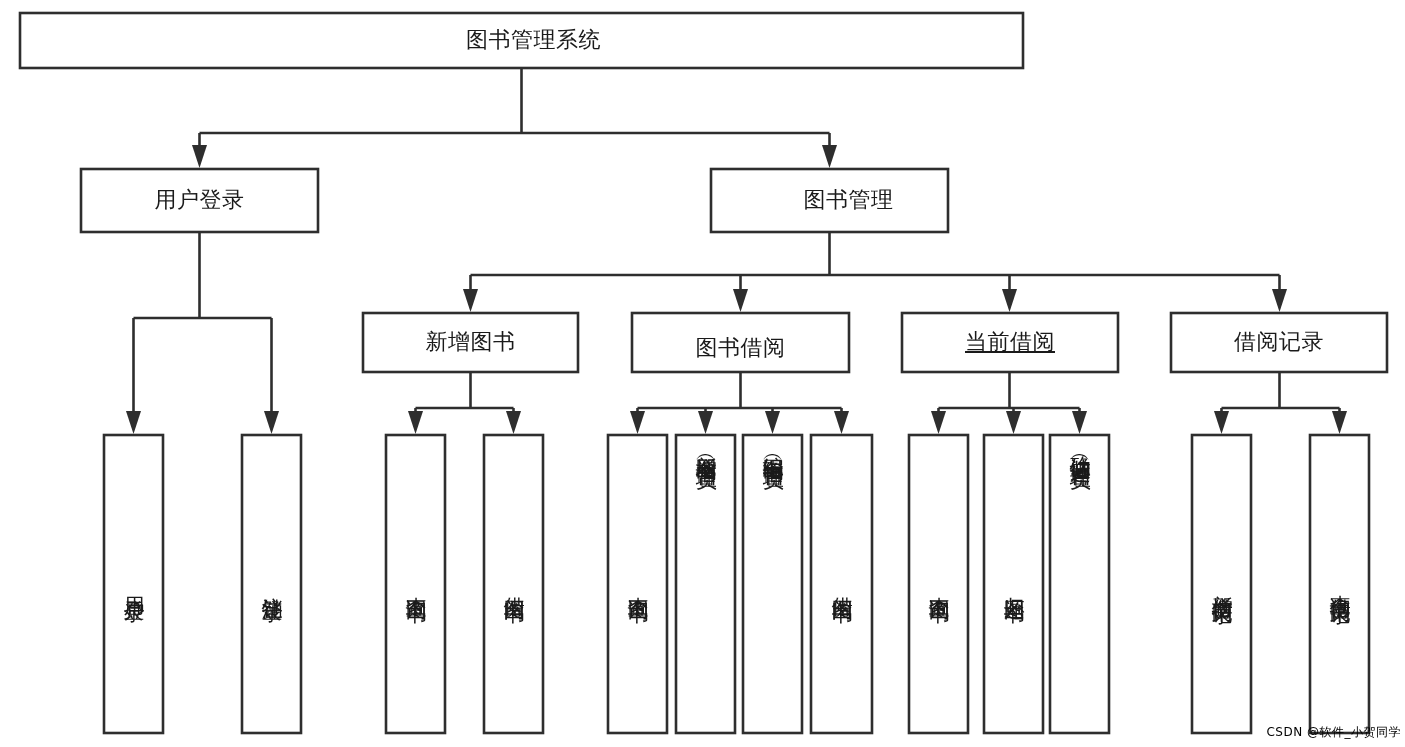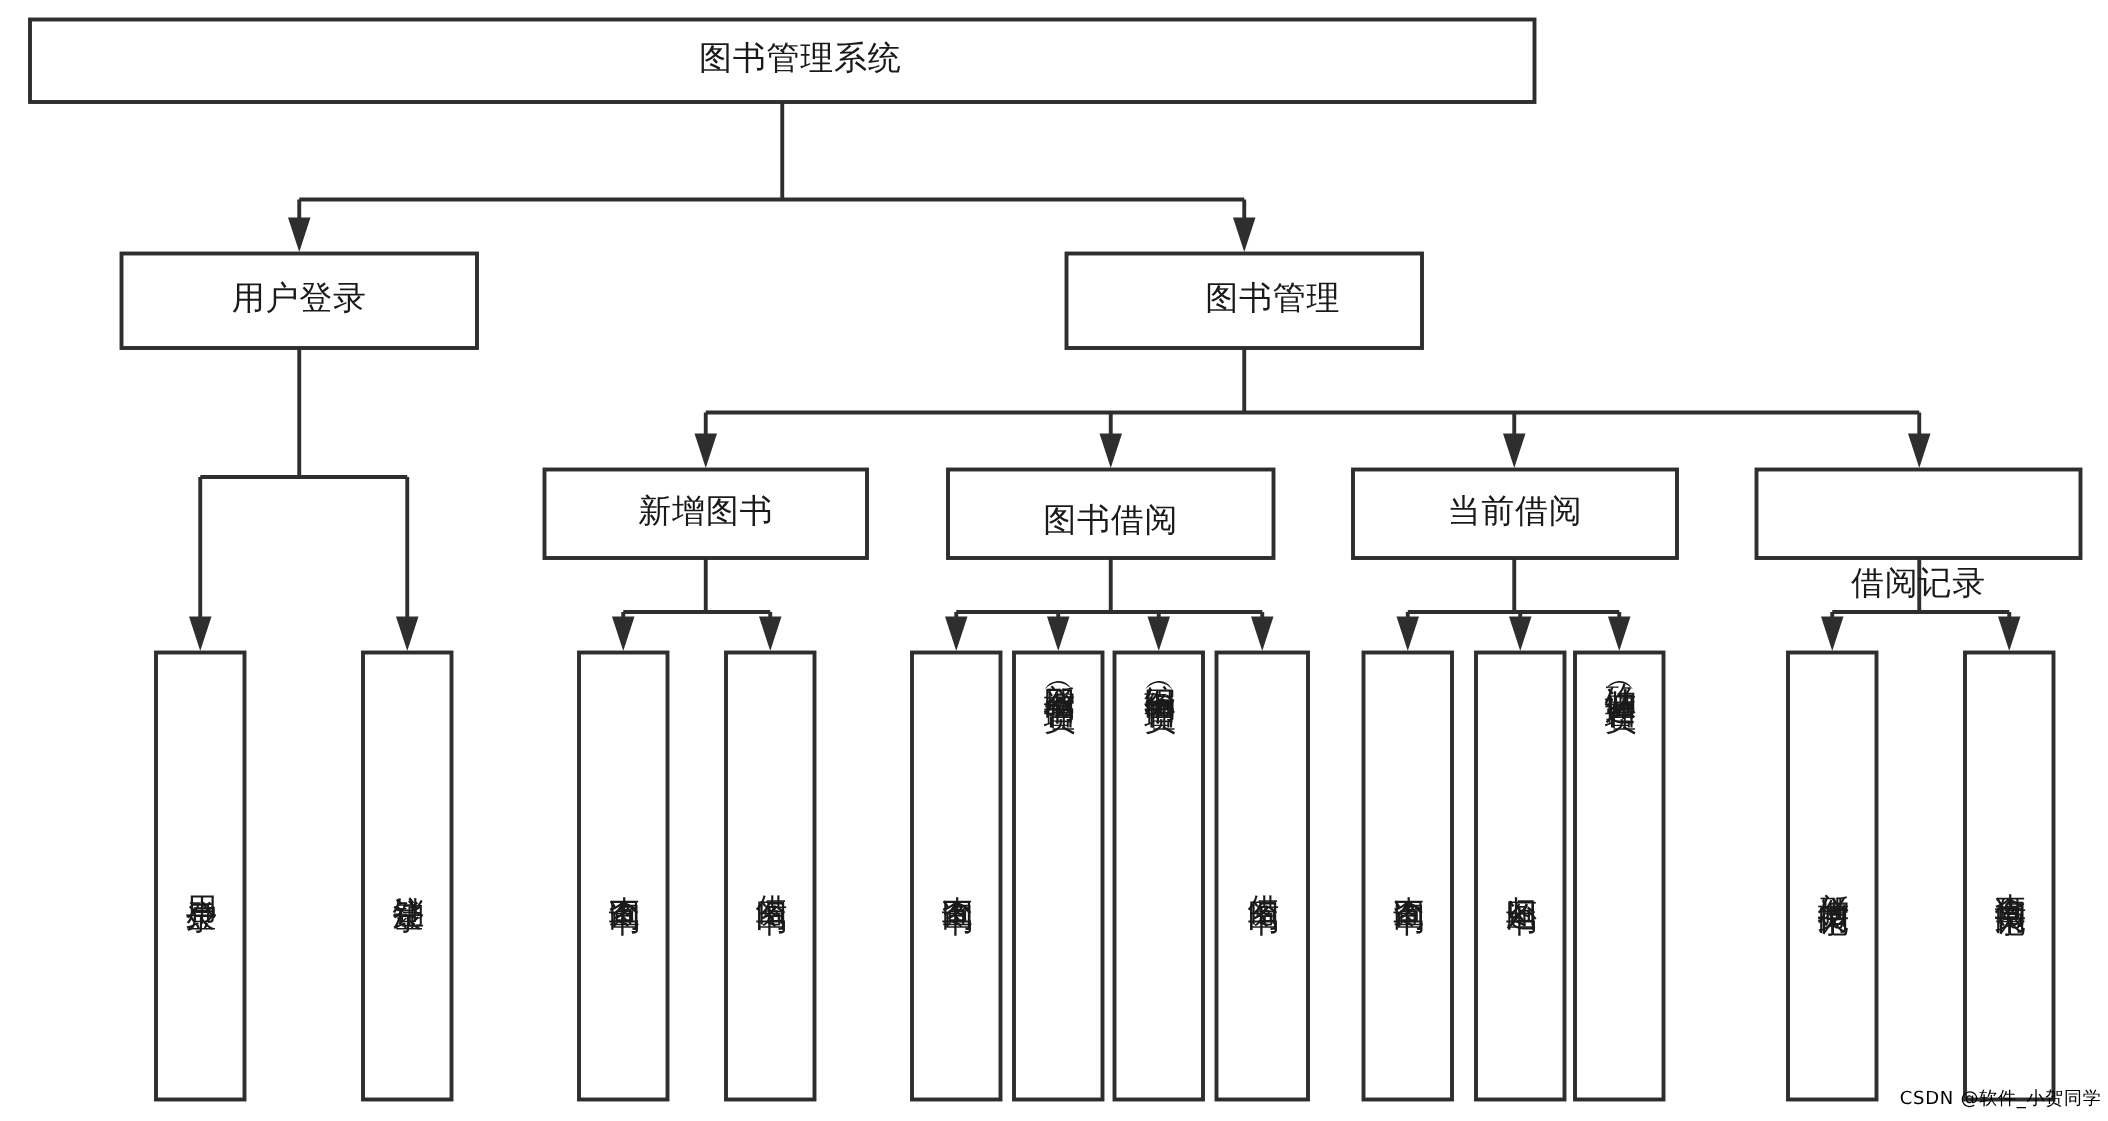--- a/index.html
+++ b/index.html
@@ -182,22 +182,22 @@
     <rect class="node-rect" x="1310" y="435" width="59" height="298"></rect>
   </svg>
 
   <div class="node-label horizontal" style="left:32px; top:13px; width:1003px; height:55px;">图书管理系统</div>
 
   <div class="node-label horizontal" style="left:81px; top:169px; width:237px; height:63px;">用户登录</div>
   <div class="node-label horizontal" style="left:711px; top:169px; width:275px; height:63px;">图书管理</div>
 
   <div class="node-label horizontal" style="left:363px; top:313px; width:215px; height:59px;">新增图书</div>
   <div class="node-label horizontal" style="left:632px; top:313px; width:217px; height:71px;">图书借阅</div>
-  <div class="node-label horizontal" style="left:902px; top:313px; width:216px; height:59px;">当前借阅</div>
-  <div class="node-label horizontal" style="left:1171px; top:313px; width:216px; height:59px;margin-top:48px;">借阅记录</div>
+  <div class="node-label horizontal" style="left:902px; top:313px; width:216px; height:59px;text-decoration:underline;">当前借阅</div>
+  <div class="node-label horizontal" style="left:1171px; top:313px; width:216px; height:59px;">借阅记录</div>
 
   <div class="node-label vertical" style="left: 104px; top: 435px; width: 59px; height: 298px; justify-content: center; padding-top: 0px;">用户登录</div>
   <div class="node-label vertical" style="left: 242px; top: 435px; width: 59px; height: 298px; justify-content: center; padding-top: 0px;">注销登录</div>
   <div class="node-label vertical" style="left: 386px; top: 435px; width: 59px; height: 298px; justify-content: center; padding-top: 0px;">查询图书</div>
   <div class="node-label vertical" style="left: 484px; top: 435px; width: 59px; height: 298px; justify-content: center; padding-top: 0px;">借阅图书</div>
   <div class="node-label vertical" style="left: 608px; top: 435px; width: 59px; height: 298px; justify-content: center; padding-top: 0px;">查询图书</div>
   <div class="node-label vertical" style="left:676px; top:435px; width:59px; height:298px; justify-content:flex-start;">新增图书（管理员）</div>
   <div class="node-label vertical" style="left:743px; top:435px; width:59px; height:298px; justify-content:flex-start;">编辑图书（管理员）</div>
   <div class="node-label vertical" style="left: 811px; top: 435px; width: 61px; height: 298px; justify-content: center; padding-top: 0px;">借阅图书</div>
   <div class="node-label vertical" style="left: 909px; top: 435px; width: 59px; height: 298px; justify-content: center; padding-top: 0px;">查询图书</div>

